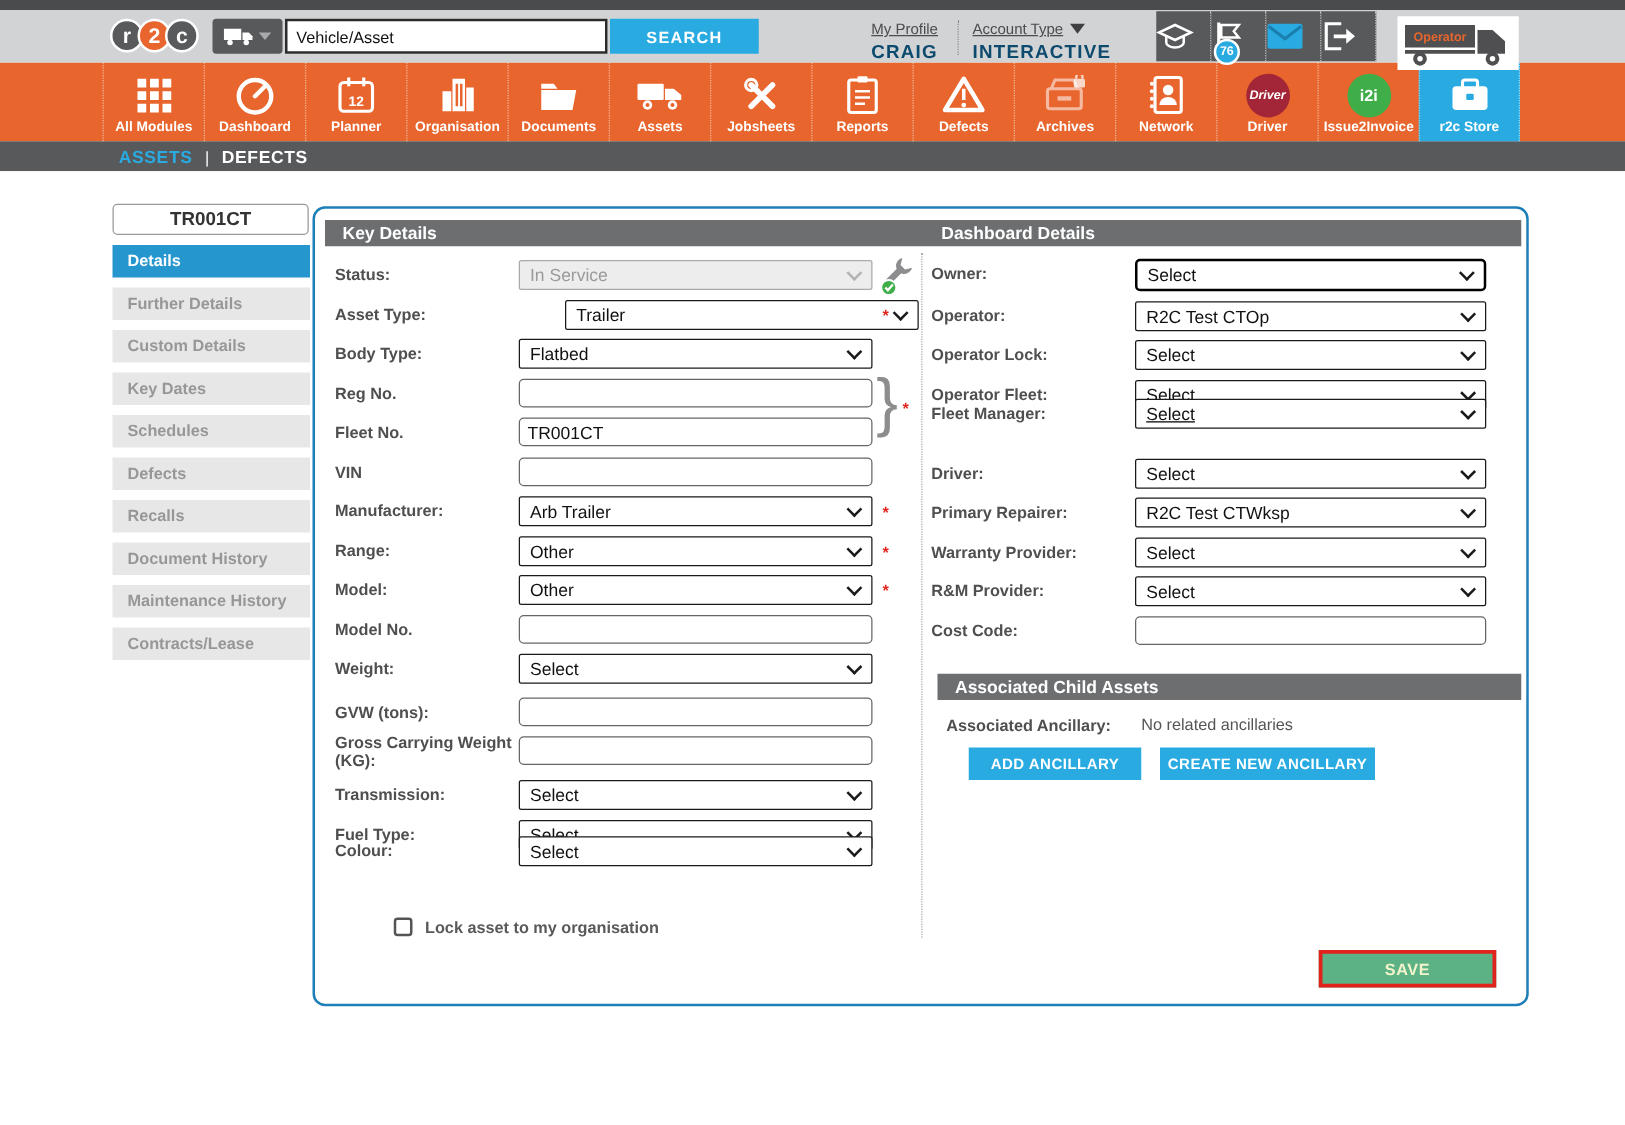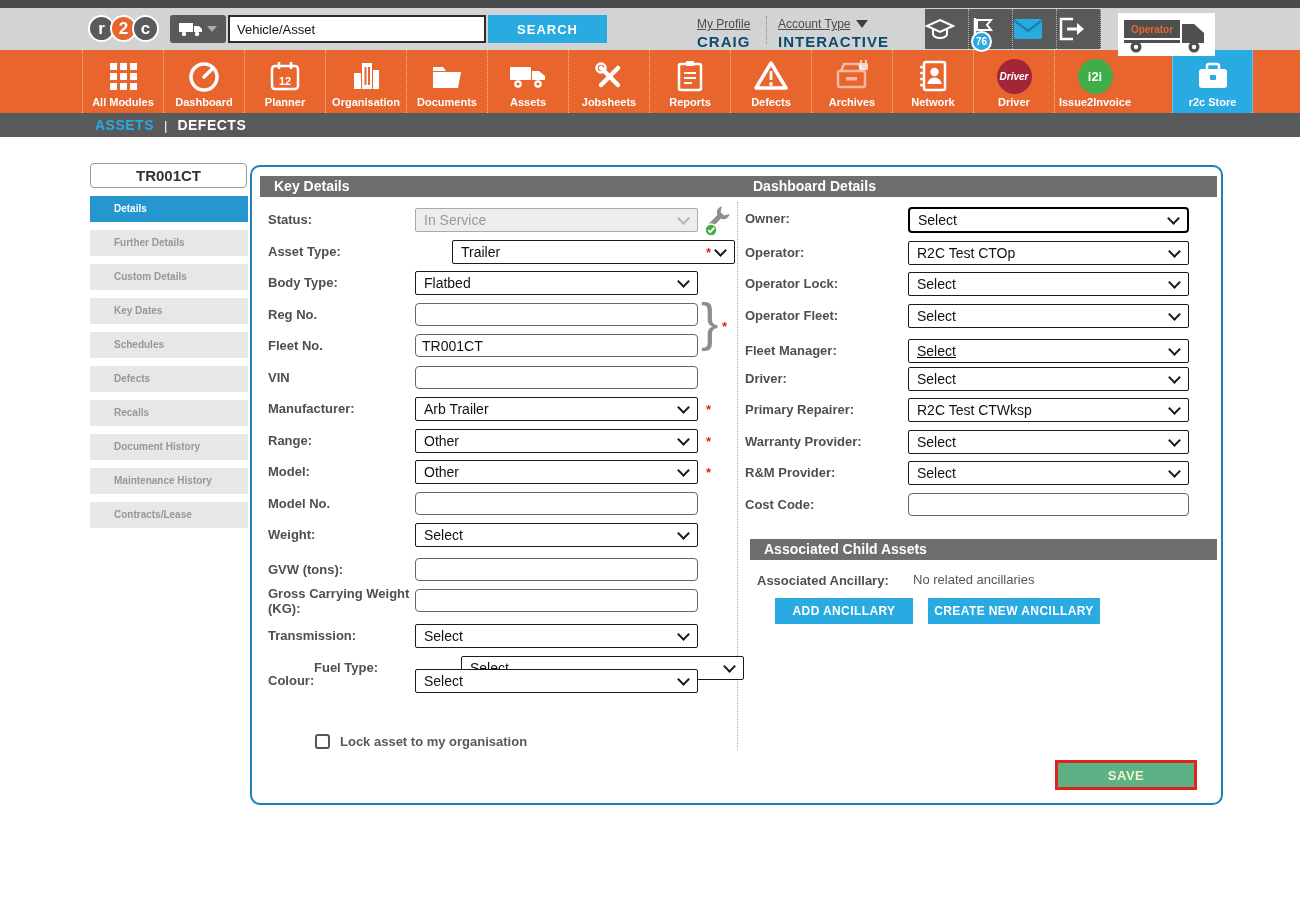--- a/index.html
+++ b/index.html
@@ -30,43 +30,43 @@
          border-right:1px dotted #b5b5b5; position:relative; cursor:pointer; }
   .flag-badge { position:absolute; left:2px; bottom:-3px; width:21px; height:21px; border-radius:50%; background:#29abe2;
                 border:2px solid #fff; color:#fff; font-size:10px; font-weight:bold; display:flex; align-items:center; justify-content:center; }
   .op-box { position:absolute; left:1118px; top:5px; width:97px; height:43px; background:#fff; display:flex; align-items:center; justify-content:center; cursor:pointer; }
 
   
   .nav { height:63px; background:#e8652d; display:flex; padding-left:82px; }
   .nav-item { width:81px; display:flex; flex-direction:column; align-items:center; justify-content:flex-end;
               padding-bottom:5px; border-left:1px dotted rgba(255,255,255,.55); cursor:pointer; }
   .nav-item:last-of-type { border-right:1px dotted rgba(255,255,255,.55); }
-  .nav-item.active { background:#29abe2;margin-left:37px; }
+  .nav-item.active { background:#29abe2; }
   .nav-ico { height:38px; display:flex; align-items:center; justify-content:center; margin-bottom:1px; }
   .nav-lbl { font-size:11px; font-weight:bold; color:#fff; white-space:nowrap; }
   .grid9 { display:grid; grid-template-columns:repeat(3,7px); grid-gap:3px; }
   .grid9 i { width:7px; height:7px; background:#fff; }
   .circle-badge { width:35px; height:35px; border-radius:50%; color:#fff; font-weight:bold;
                   display:flex; align-items:center; justify-content:center; }
   .circle-badge.driver { background:#a32638; font-size:10px; font-style:italic; }
   .circle-badge.i2i { background:#3fae49; font-size:13px; }
 
   
   .crumb { height:24px; background:#58595b; display:flex; align-items:center; padding-left:95px; gap:10px; }
   .crumb .primary { color:#29abe2; font-weight:bold; font-size:14px; letter-spacing:.5px; cursor:pointer; }
   .crumb .sep { color:#fff; font-size:13px; }
   .crumb .secondary { color:#fff; font-weight:bold; font-size:14px; letter-spacing:.5px; cursor:pointer; }
 
   
   .content { position:relative; height:763px; background:#fff; }
   .asset-box { position:absolute; left:90px; top:26px; width:157px; height:25px; background:#fff; border:1px solid #999;
                border-radius:4px; text-align:center; line-height:23px; font-weight:bold; font-size:15px; color:#333; }
   .side-tabs { position:absolute; left:90px; top:59px; width:158px; }
-  .side-tab { height:26px; line-height:26px; background:#e7e7e7; color:#979797; font-weight:bold; font-size:10px;
-              padding-left:24px; margin-bottom:8px; cursor:pointer; }
+  .side-tab { height:26px; line-height:26px; background:#e7e7e7; color:#979797; font-weight:bold; font-size:13px;
+              padding-left:12px; margin-bottom:8px; cursor:pointer; }
   .side-tab.active { background:#2696cf; color:#fff; }
 
   .panel { position:absolute; left:250px; top:28px; width:973px; height:640px; border:2px solid #1e7fb8;
            border-radius:10px; background:#fff; }
   .panel-hdr { position:absolute; left:8px; top:9px; width:957px; height:21px; background:#6d6e70; }
   .panel-hdr .t1 { position:absolute; left:14px; top:0; color:#fff; font-weight:bold; font-size:14px; line-height:21px; }
   .panel-hdr .t2 { position:absolute; left:493px; top:0; color:#fff; font-weight:bold; font-size:14px; line-height:21px; }
   .divider { position:absolute; left:485px; top:35px; height:548px; border-left:1px dotted #aaa; }
 
   .frow { position:absolute; left:0; width:485px; height:24px; }
@@ -447,21 +447,21 @@
     <div class="frow" style="top:422px;">
       <span class="flabel two-line">Gross Carrying Weight (KG):</span>
       <input class="ctl inp" style="">
     </div>
 
     <div class="frow" style="top:457px;">
       <span class="flabel">Transmission:</span>
       <div class="ctl sel"><span>Select</span><span class="chev"></span></div>
     </div>
 
-    <div class="frow" style="top:489px;margin-left:46px;">
+    <div class="frow" style="top:489px;">
       <span class="flabel">Fuel Type:</span>
       <div class="ctl sel"><span>Select</span><span class="chev"></span></div>
     </div>
 
     <div class="frow" style="top:502px;">
       <span class="flabel">Colour:</span>
       <div class="ctl sel"><span>Select</span><span class="chev"></span></div>
     </div>
 
     <span class="cb"></span>
@@ -476,21 +476,21 @@
       <div class="ctl sel"><span>R2C Test CTOp</span><span class="chev"></span></div>
     </div>
     <div class="mrow" style="top:105px;">
       <span class="flabel">Operator Lock:</span>
       <div class="ctl sel"><span>Select</span><span class="chev"></span></div>
     </div>
     <div class="mrow" style="top:137px;">
       <span class="flabel">Operator Fleet:</span>
       <div class="ctl sel"><span>Select</span><span class="chev"></span></div>
     </div>
-    <div class="mrow" style="top:172px;text-decoration:underline;">
+    <div class="mrow" style="top:152px;text-decoration:underline;">
       <span class="flabel">Fleet Manager:</span>
       <div class="ctl sel"><span>Select</span><span class="chev"></span></div>
     </div>
     <div class="mrow" style="top:200px;">
       <span class="flabel">Driver:</span>
       <div class="ctl sel"><span>Select</span><span class="chev"></span></div>
     </div>
     <div class="mrow" style="top:231px;">
       <span class="flabel">Primary Repairer:</span>
       <div class="ctl sel"><span>R2C Test CTWksp</span><span class="chev"></span></div>

